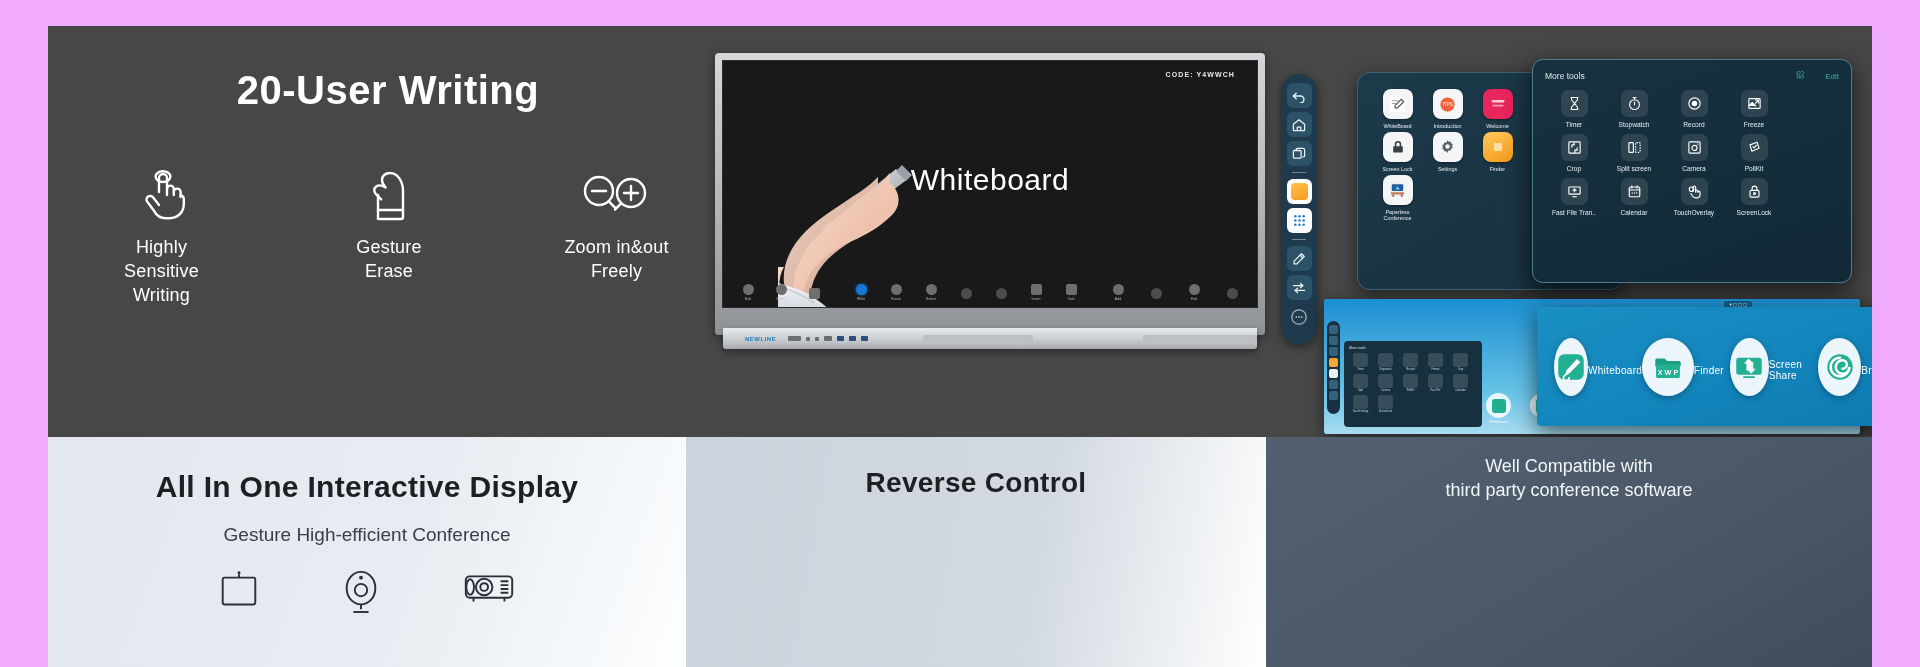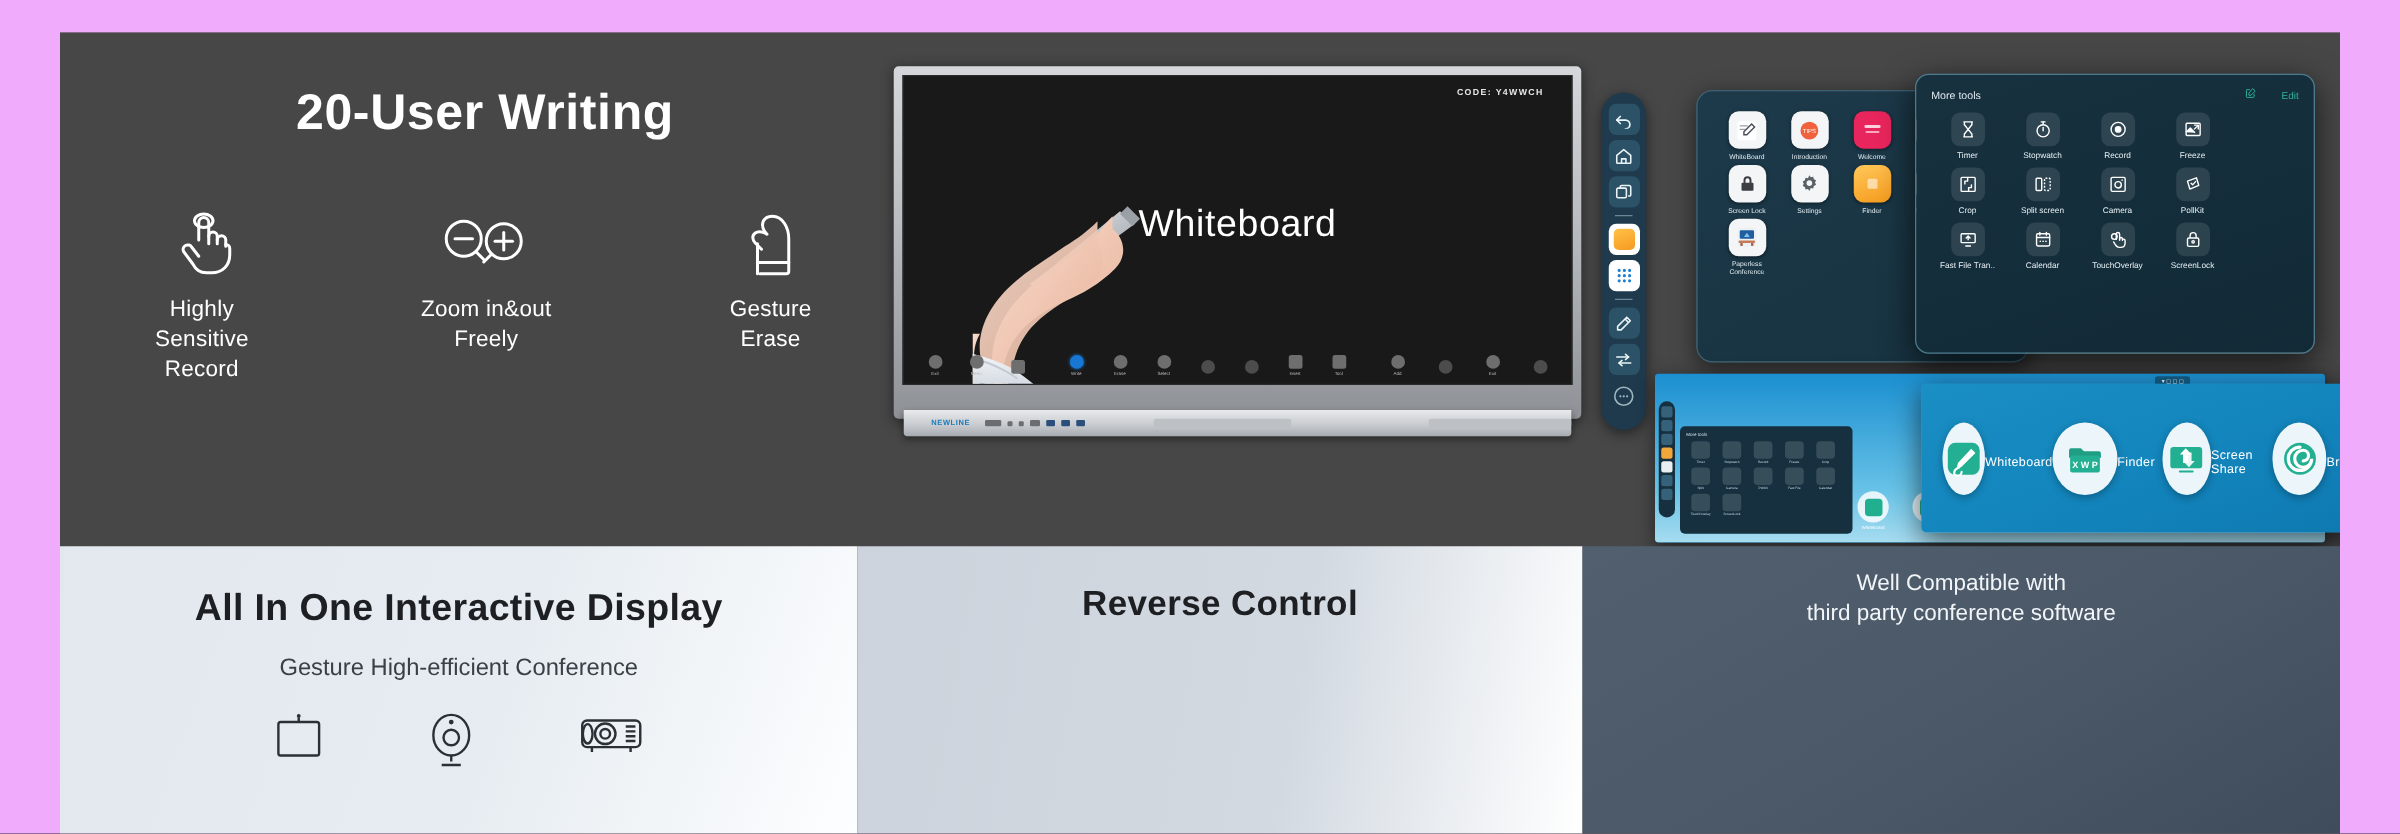--- a/index.html
+++ b/index.html
@@ -267,49 +267,49 @@
           <div class="feat-icon">
             <svg width="48" height="52" viewBox="0 0 48 52" fill="none" stroke="#fff" stroke-width="2.4" stroke-linecap="round" stroke-linejoin="round">
               <path d="M21 23V9a4 4 0 0 1 8 0v17"></path>
               <path d="M29 20a3.4 3.4 0 0 1 6.8 0v6"></path>
               <path d="M35.8 23a3.4 3.4 0 0 1 6.8 0v5"></path>
               <path d="M42.6 26.5a3.2 3.2 0 0 1 3.2 3.2v5c0 8.6-5.8 14.5-14.4 14.5h-4c-5.8 0-8.6-2.4-11.4-7.4L9 32.4c-1-1.8-.4-4 1.4-5s4-.4 5 1.4L21 36"></path>
               <ellipse cx="25" cy="7.6" rx="7.4" ry="5.4"></ellipse>
             </svg>
           </div>
           <div class="feat-label" style="white-space:pre-line">Highly
-Sensitive Record</div>
+Sensitive Writing</div>
+        </div>
+
+        <div class="feat">
+          <div class="feat-icon">
+            <svg width="42" height="52" viewBox="0 0 42 52" fill="none" stroke="#fff" stroke-width="2.4" stroke-linecap="round" stroke-linejoin="round">
+              <path d="M12 50h21a2 2 0 0 0 2-2V22c0-9-5-18-13-18-5 0-8 3-8 7 0 3 1.6 5.4 3.6 7.4-3-1.8-6.6-3-9.4-1-2.8 2-2.4 5.6 0 8l5 5"></path>
+              <path d="M10 50V26"></path>
+              <path d="M10 41h25"></path>
+            </svg>
+          </div>
+          <div class="feat-label" style="white-space:pre-line">Gesture
+Erase</div>
         </div>
 
         <div class="feat">
           <div class="feat-icon">
             <svg width="72" height="44" viewBox="0 0 72 44" fill="none" stroke="#fff" stroke-width="2.4" stroke-linecap="round">
               <circle cx="18" cy="18" r="14"></circle>
                 <path d="M27.8 28.4 34 34.6"></path>
                 <path d="M11 18h14"></path>
               <circle cx="50" cy="20" r="14"></circle>
                 <path d="M40.2 30.4 34 36.6"></path>
                 <path d="M43 20h14"></path>
                 <path d="M50 13v14"></path>
             </svg>
           </div>
           <div class="feat-label" style="white-space:pre-line">Zoom in&amp;out
 Freely</div>
-        </div>
-
-        <div class="feat">
-          <div class="feat-icon">
-            <svg width="42" height="52" viewBox="0 0 42 52" fill="none" stroke="#fff" stroke-width="2.4" stroke-linecap="round" stroke-linejoin="round">
-              <path d="M12 50h21a2 2 0 0 0 2-2V22c0-9-5-18-13-18-5 0-8 3-8 7 0 3 1.6 5.4 3.6 7.4-3-1.8-6.6-3-9.4-1-2.8 2-2.4 5.6 0 8l5 5"></path>
-              <path d="M10 50V26"></path>
-              <path d="M10 41h25"></path>
-            </svg>
-          </div>
-          <div class="feat-label" style="white-space:pre-line">Gesture
-Erase</div>
         </div>
 
 
       </div>
 
       <div class="display-wrap">
         <div class="bezel">
           <div class="screen">
             <div class="screen-code">CODE: Y4WWCH</div>
             <div class="screen-word">Whiteboard</div>

